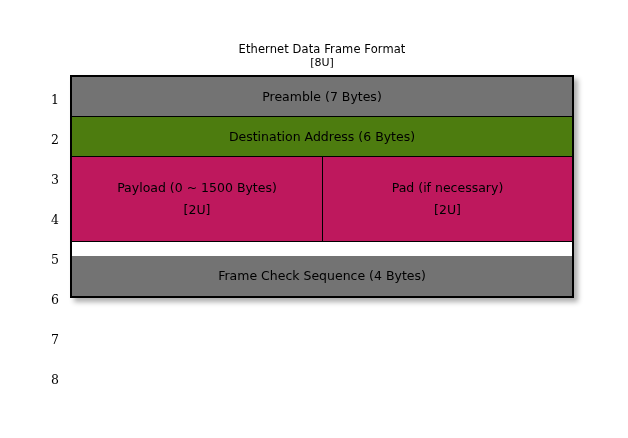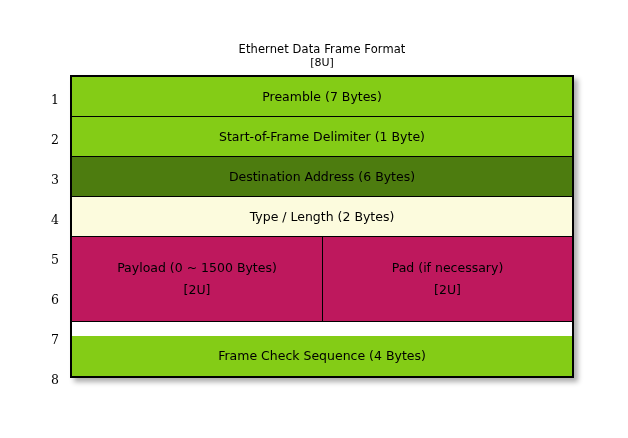--- a/index.html
+++ b/index.html
@@ -81,21 +81,21 @@
     margin-top: 14px;
   }
 
   .cell-text {
     font-size: 12.5px;
     text-align: center;
     line-height: 20px;
     color: #000000;
   }
 
-  .fill-gray   { background: #84cc16; }
+  .fill-gray   { background: #737373; }
   .fill-blue   { background: #4d7c0f; }
   .fill-yellow { background: #fcfbdd; }
   .fill-white  { background: #be185d; }
 
   .h40 { height: 40px; }
   .h85 { height: 85px; }
 
   
   .split-row {
     display: flex;
@@ -142,32 +142,26 @@
   <div class="rownum" style="top:292px;">6</div>
   <div class="rownum" style="top:332px;">7</div>
   <div class="rownum" style="top:372px;">8</div>
 
   <div class="frame-table">
 
     <div class="frame-row h40 fill-gray">
       <span class="cell-text">Preamble (7 Bytes)</span>
     </div>
 
-    <div class="frame-row h40 fill-gray">
-      <span class="cell-text">Start-of-Frame Delimiter (1 Byte)</span>
-    </div>
 
     <div class="frame-row h40 fill-blue">
       <span class="cell-text">Destination Address (6 Bytes)</span>
     </div>
 
 
-    <div class="frame-row h40 fill-yellow">
-      <span class="cell-text">Type / Length (2 Bytes)</span>
-    </div>
 
     <div class="frame-row h85 fill-white split-row">
       <div class="split-left">
         <span class="sub-line">Payload (0 ~ 1500 Bytes)</span>
         <span class="sub-line">[2U]</span>
       </div>
       <div class="split-right">
         <span class="sub-line">Pad (if necessary)</span>
         <span class="sub-line">[2U]</span>
       </div>

